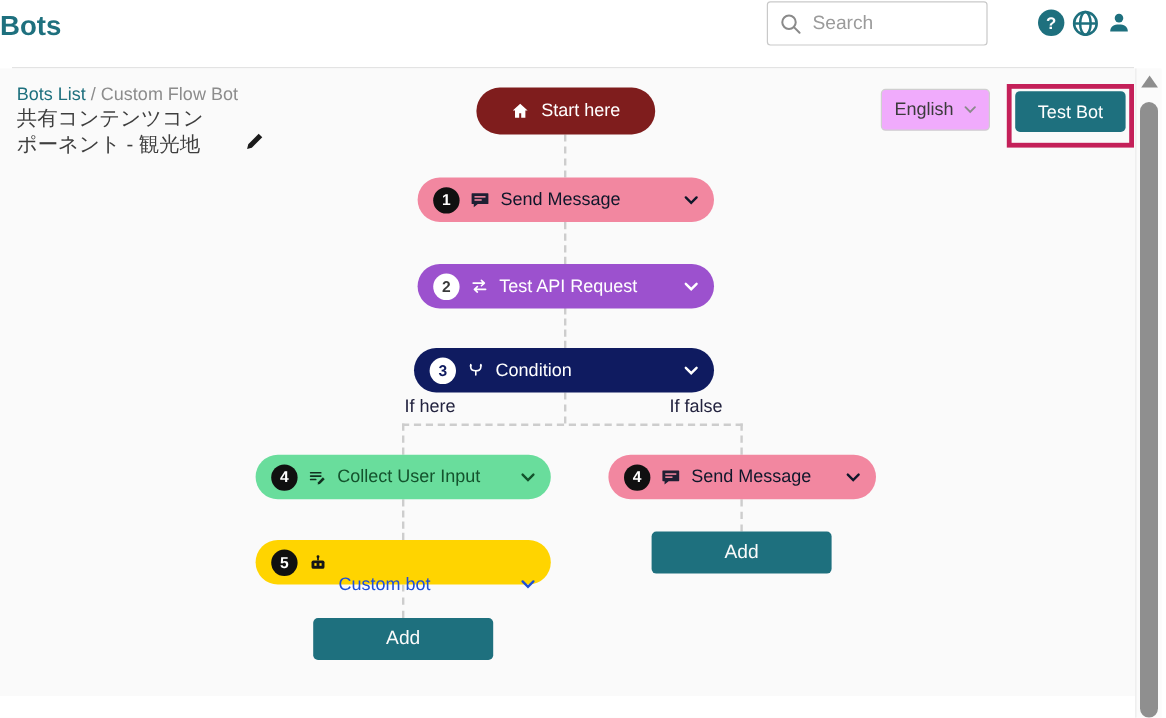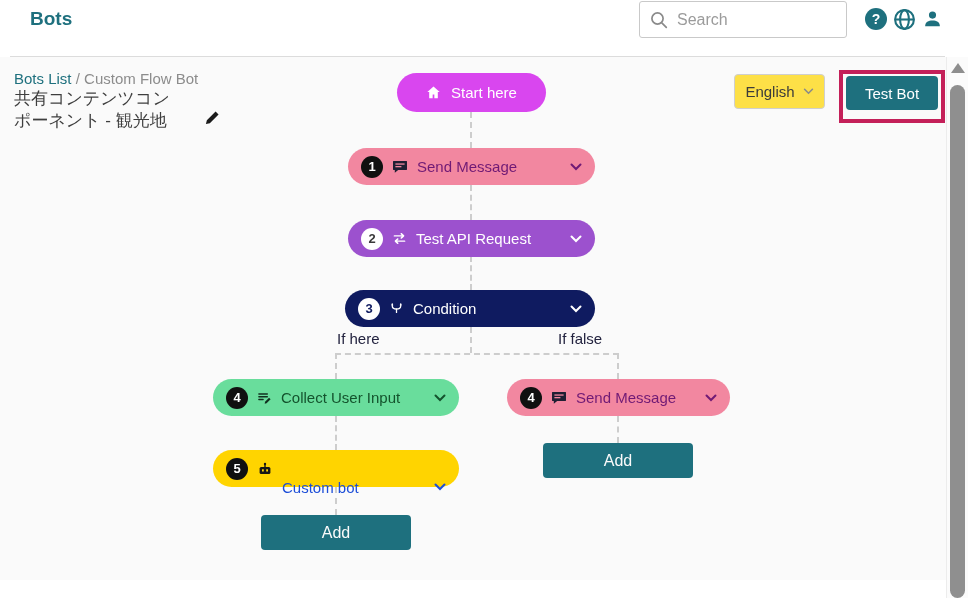--- a/index.html
+++ b/index.html
@@ -1,65 +1,65 @@
 <!DOCTYPE html>
 <html><head>
 <meta charset="utf-8">
 <style>
   * { margin:0; padding:0; box-sizing:border-box; }
   html,body { width:972px; height:598px; background:#ffffff;
     font-family:"Liberation Sans", sans-serif; overflow:hidden; }
 
   
   #topbar { position:absolute; left:0; top:0; width:972px; height:57px; background:#fff; }
-  #app-title { position:absolute; left:30px; top:8px; font-size:19px; font-weight:700; color:#1E707E; }
+  #app-title { position:absolute; left:0; top:8px; font-size:23px; font-weight:700; color:#1E707E; }
   #topbar-divider { position:absolute; left:10px; top:56px; width:935px; height:1px; background:#DCDCDC; }
-  #searchbox { position:absolute; left:639px; top:1px; width:208px; height:37px;
+  #searchbox { position:absolute; left:639px; top:1px; width:184px; height:37px;
     border:1px solid #C9C9C9; border-radius:3px; background:#fff; display:flex; align-items:center; padding:0 10px; }
   #searchbox input { border:none; outline:none; font-size:16px; color:#444; width:140px; margin-left:9px;
     font-family:"Liberation Sans", sans-serif; background:transparent; }
   #searchbox input::placeholder { color:#9B9B9B; }
   .tb-icon { position:absolute; top:7px; width:24px; height:24px; display:flex; align-items:center; justify-content:center; cursor:pointer; }
   #help-btn { left:865px; top:8px; width:22px; height:22px; border-radius:50%; background:#1E707E;
     color:#fff; font-size:14px; font-weight:700; display:flex; align-items:center; justify-content:center; position:absolute; }
   #globe-btn { left:892px; }
   #user-btn  { left:920px; }
 
   
   #panel { position:absolute; left:0; top:57px; width:946px; height:523px; background:#FAFAFA; }
   #breadcrumb { position:absolute; left:14px; top:13px; font-size:15px; }
   #breadcrumb .root { color:#1E707E; cursor:pointer; }
   #breadcrumb .sep, #breadcrumb .cur { color:#8C8C8C; }
   #bot-title { position:absolute; left:14px; top:31px; width:185px; font-size:17px; font-weight:500;
     color:#3E3E3E; line-height:22px; }
   #edit-pencil { position:absolute; left:204px; top:52px; cursor:pointer; }
 
   
-  #lang-select { position:absolute; left:734px; top:17px; width:91px; height:35px; background:#fde047;
+  #lang-select { position:absolute; left:734px; top:17px; width:91px; height:35px; background:#f0abfc;
     border:1px solid #CFCFCF; border-radius:4px; display:flex; align-items:center; justify-content:center;
     gap:8px; font-size:15px; color:#3B3B3B; cursor:pointer; }
   #test-annotation { position:absolute; left:839px; top:13px; width:106px; height:53px;
     border:4px solid #C42059; }
   #test-bot-btn { position:absolute; left:3px; top:2px; width:92px; height:34px; background:#1E707E;
     border-radius:4px; color:#fff; font-size:15px; display:flex; align-items:center; justify-content:center; cursor:pointer; }
 
   
   .connector-v { position:absolute; width:0; border-left:2px dashed #CDCDCD; }
   .connector-h { position:absolute; height:0; border-top:2px dashed #CDCDCD; }
-  #start-node { position:absolute; left:397px; top:16px; width:149px; height:39px; background:#d946ef;
+  #start-node { position:absolute; left:397px; top:16px; width:149px; height:39px; background:#7f1d1d;
     border-radius:20px; color:#fff; font-size:15px; display:flex; align-items:center; justify-content:center; gap:10px; cursor:pointer; }
   .pill { position:absolute; height:37px; border-radius:19px; display:flex; align-items:center;
     padding:0 13px; gap:9px; font-size:15px; cursor:pointer; }
   .badge { width:22px; height:22px; border-radius:50%; font-size:13px; font-weight:700;
     display:flex; align-items:center; justify-content:center; flex:0 0 auto; }
   .badge-dark { background:#101010; color:#fff; }
   .badge-light { background:#fff; }
   .nlabel { font-weight:500; white-space:nowrap; }
   .chev { margin-left:auto; display:flex; align-items:center; }
-  .txt-dark  { color:#701a75; }
+  .txt-dark  { color:#0f172a; }
   .txt-white { color:#FFFFFF; }
   .txt-green { color:#14532d; }
   .txt-black { color:#1d4ed8;margin-top:37px; }
   .branch-label { position:absolute; font-size:15px; color:#23233F; }
   .add-btn { position:absolute; width:150px; height:35px; background:#1E707E; border-radius:4px;
     color:#FAFAFA; font-size:16px; display:flex; align-items:center; justify-content:center; cursor:pointer; }
 
   
   #scrollbar { position:absolute; left:946px; top:57px; width:22px; height:541px; background:#FBFBFB;
     border-left:1px solid #ECECEC; }

